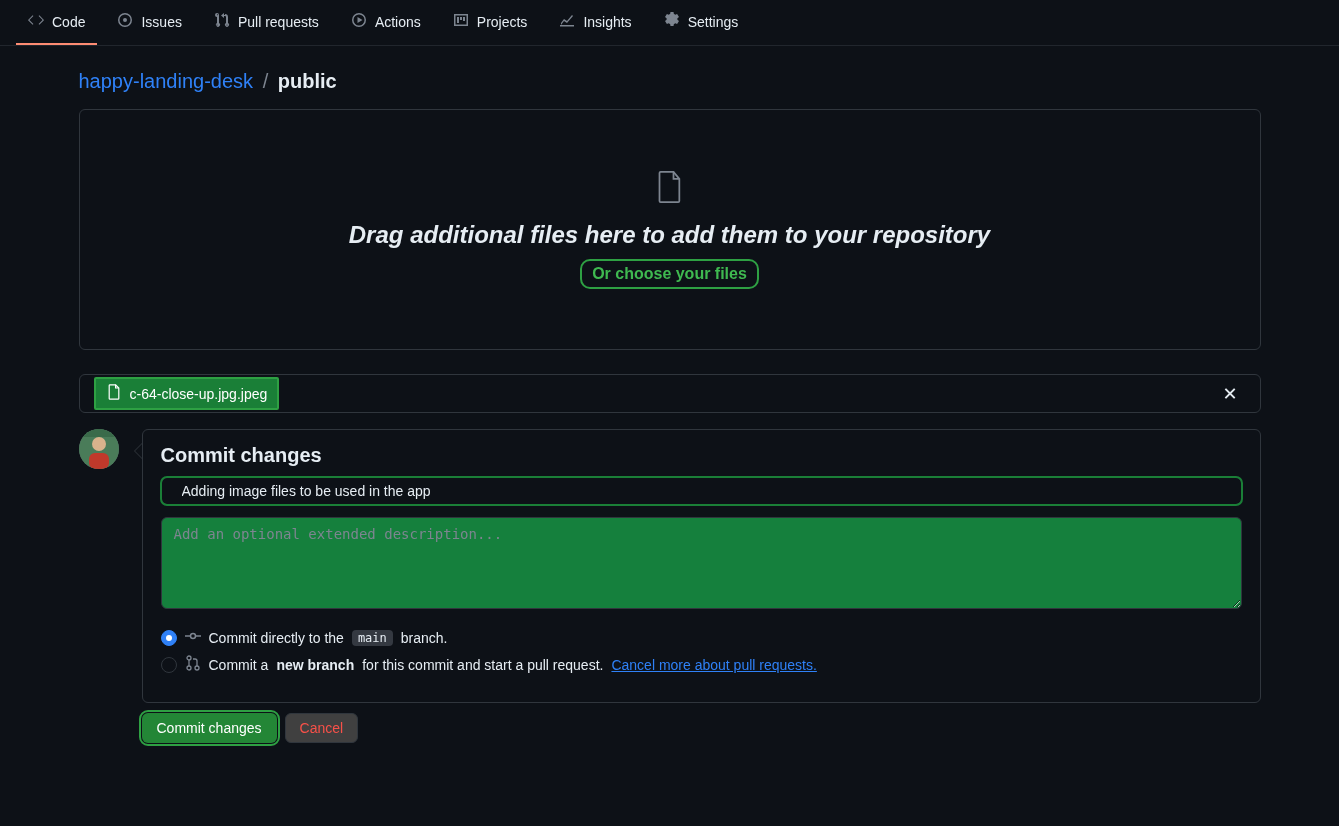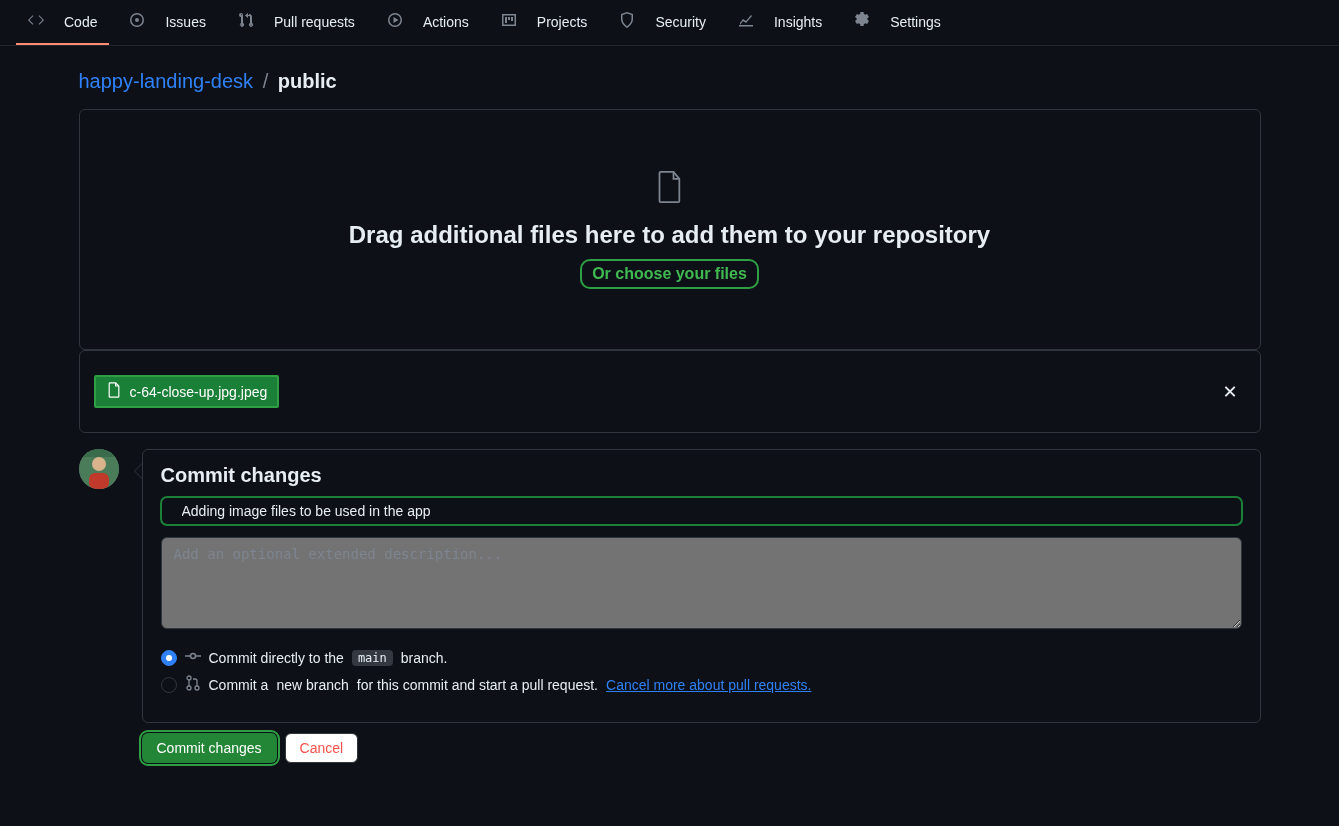--- a/index.html
+++ b/index.html
@@ -16,21 +16,21 @@
     
     .top-nav {
       display: flex;
       border-bottom: 1px solid #21262d;
       padding: 0 16px;
       gap: 8px;
     }
     .nav-item {
       display: flex;
       align-items: center;
-      gap: 20px;
+      gap: 8px;
       padding: 12px 12px;
       color: #e6edf3;
       font-size: 14px;
       cursor: pointer;
       border-bottom: 2px solid transparent;
     }
     .nav-item.active { border-bottom-color: #fd8c73; }
     .nav-item svg { width: 16px; height: 16px; fill: #7d8590; }
 
     
@@ -55,39 +55,40 @@
     .drop-panel {
       padding: 60px 20px;
       text-align: center;
     }
     .drop-panel .file-icon svg { width: 28px; height: 34px; fill: none; stroke: #7d8590; stroke-width: 1.5; }
     .drop-title {
       font-size: 24px;
       font-weight: 600;
       margin: 14px 0 10px;
       color: #e6edf3;
+      font-style: italic;
     }
     .choose-btn {
       display: inline-block;
       border: 2px solid #2ea043;
       background: #0d1117;
       color: #3fb950;
       padding: 4px 10px;
       font-size: 16px;
       border-radius: 10px;
       cursor: pointer;
       font-weight: bold;
     }
 
     .file-row {
-      margin-top: 0;
+      margin-top: 24px;
       display: flex;
       align-items: center;
       justify-content: space-between;
-      padding: 24px 14px;
+      padding: 2px 14px;
     }
     .file-chip {
       display: inline-flex;
       align-items: center;
       gap: 8px;
       border: 2px solid #2ea043;
       background: #1a7f37;
       color: #fff;
       padding: 5px 10px;
       border-radius: 2px;
@@ -119,45 +120,45 @@
       border: 1px solid #30363d;
       color: #e6edf3;
       padding: 5px 20px;
       border-radius: 6px;
       font-size: 14px;
       outline:2px solid #1a7f37;
       outline-offset:-1px;
     }
     .commit-desc {
       width: 100%;
-      background: #737373;
+      background: #15803d;
       border: 1px solid #30363d;
       color: #e6edf3;
       padding: 8px 12px;
       border-radius: 6px;
       font-size: 14px;
       resize: vertical;
       margin-top: 12px;
       height: 92px;
     }
     .commit-desc::placeholder{color:#7d8590;}
     .radio-group{margin-top:16px;}
     .radio-row{display:flex;align-items:center;gap:8px;margin:8px 0;color:#e6edf3;}
     .radio-row svg{width:16px;height:16px;fill:#7d8590;}
     .radio-outer{width:16px;height:16px;border-radius:50%;border:1px solid #30363d;display:inline-flex;align-items:center;justify-content:center;cursor:pointer;}
     .radio-outer.checked{border-color:#2f81f7;background:#2f81f7;}
     .radio-outer.checked .radio-inner{width:6px;height:6px;border-radius:50%;background:#fff;}
     code.branch{background:#343941;padding:1px 6px;border-radius:4px;font-family:ui-monospace,monospace;font-size:12px;}
-    .bold{font-weight:400;}
+    .bold{font-weight:700;}
     a.link{color:#2f81f7;text-decoration:underline;cursor:pointer;}
 
     .action-row{display:flex;gap:8px;margin-top:10px;}
     .btn{padding:6px 14px;border-radius:6px;font-size:14px;cursor:pointer;border:1px solid transparent;}
     .btn-primary{background:#238636;color:#fff;outline:2px solid #2ea043;outline-offset:1px;}
-    .btn-secondary{background:#ffffff;color:#f85149;border:1px solid #30363d;}
+    .btn-secondary{background:#404040;color:#f85149;border:1px solid #30363d;}
   </style>
 </head>
 <body>
 
 <nav class="top-nav">
   <div class="nav-item active">
     <span><svg viewBox="0 0 16 16">
           <path d="M4.7 3.3L.3 7.7a.5.5 0 000 .7l4.4 4.3.7-.7L1.4 8l4-4-.7-.7zm6.6 0l-.7.7 4 4-4 4 .7.7 4.4-4.3a.5.5 0 000-.7L11.3 3.3z"></path>
         </svg></span>
     <span>Code</span>
@@ -178,26 +179,20 @@
     <span><svg viewBox="0 0 16 16">
           <path d="M8 1a7 7 0 100 14A7 7 0 008 1zm0 1.5a5.5 5.5 0 110 11 5.5 5.5 0 010-11zM6.5 5l5 3-5 3V5z"></path>
         </svg></span>
     <span>Actions</span>
   </div>
   <div class="nav-item">
     <span><svg viewBox="0 0 16 16">
           <path d="M1 2h14v12H1V2zm1.5 1.5v9h11v-9h-11zM4 5h2v6H4V5zm3 0h2v3H7V5zm3 0h2v4h-2V5z"></path>
         </svg></span>
     <span>Projects</span>
-  </div>
-  <div class="nav-item">
-    <span><svg viewBox="0 0 16 16">
-          <path d="M8 0l6 2v5c0 4-3 7-6 9-3-2-6-5-6-9V2l6-2zm0 1.6L3.5 3v4c0 3 2 5.5 4.5 7.3C10.5 12.5 12.5 10 12.5 7V3L8 1.6z"></path>
-        </svg></span>
-    <span>Security</span>
   </div>
   <div class="nav-item">
     <span><svg viewBox="0 0 16 16">
           <path d="M1 13h14v1.5H1V13zm1-2l3-4 3 2 5-6 1 1-6 7-3-2-3 4V11z"></path>
         </svg></span>
     <span>Insights</span>
   </div>
   <div class="nav-item">
     <span><svg viewBox="0 0 16 16">
           <path d="M8 5a3 3 0 100 6 3 3 0 000-6zm0 1.5a1.5 1.5 0 110 3 1.5 1.5 0 010-3zM6.5 0l-.4 2a6 6 0 00-1.4.8L2.9 2 1 5l1.6 1.3a6 6 0 000 1.4L1 9l1.9 3 1.8-.8c.4.3.9.6 1.4.8l.4 2h3l.4-2c.5-.2 1-.5 1.4-.8l1.8.8L15 9l-1.6-1.3a6 6 0 000-1.4L15 5l-1.9-3-1.8.8A6 6 0 009.9 2l-.4-2h-3z"></path>

